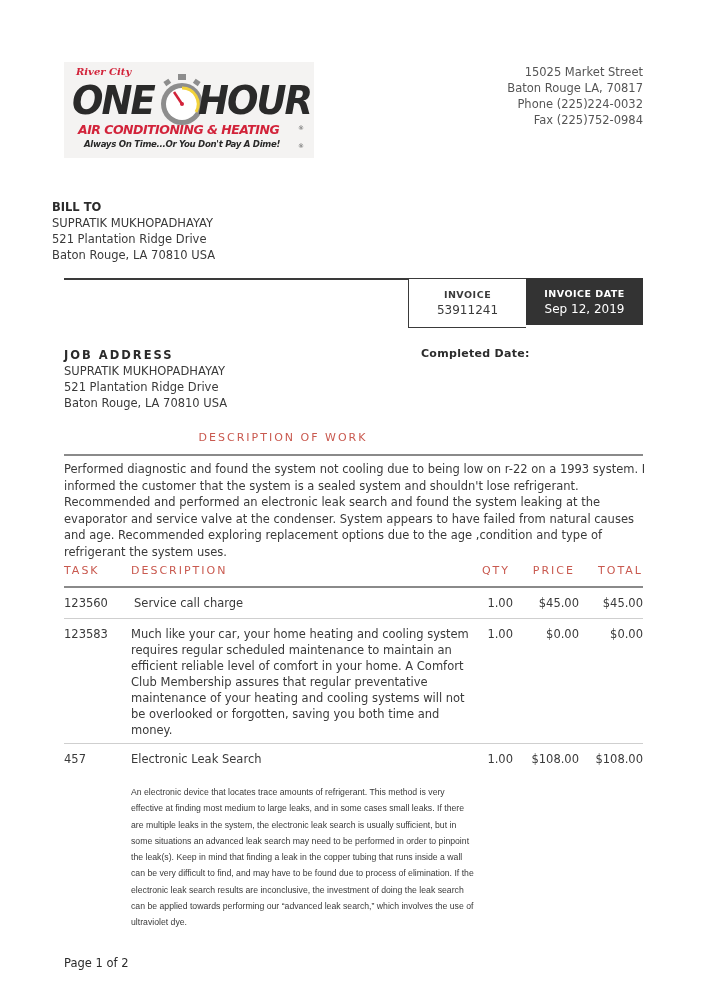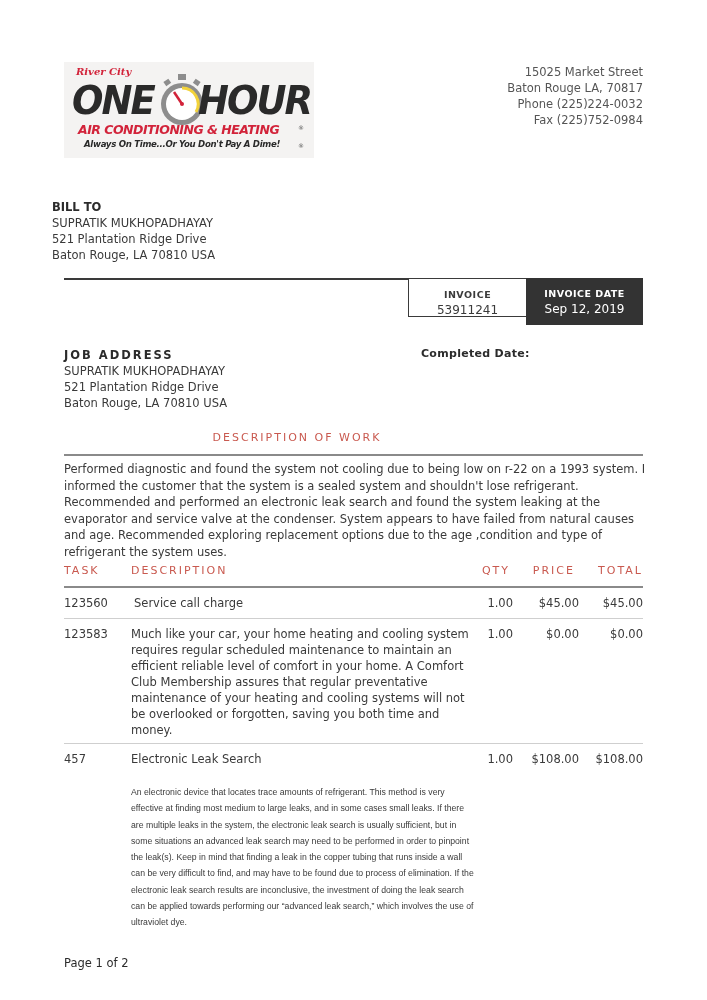--- a/index.html
+++ b/index.html
@@ -22,33 +22,33 @@
 
   
   .company { position: absolute; right: 64px; top: 64px; text-align: right; font-size: 11.5px; line-height: 16px; color: #555555; }
 
   
   .billto { position: absolute; left: 52px; top: 199px; font-size: 11.5px; line-height: 16px; color: #3a3a3a; }
   .billto .h { font-weight: bold; color: #2b2b2b; }
 
   
   .hr-top { position: absolute; left: 64px; top: 278px; width: 344px; height: 2px; background: #3a3a3a; }
-  .inv-box { position: absolute; left: 408px; top: 278px; width: 118px; height: 39px; border: 1.5px solid #3a3a3a; border-right: none; text-align: center; }
+  .inv-box { position: absolute; left: 408px; top: 278px; width: 118px; height: 50px; border: 1.5px solid #3a3a3a; border-right: none; text-align: center; }
   .inv-date { position: absolute; left: 526px; top: 278px; width: 117px; height: 47px; background: #333333; color: #ffffff; text-align: center; }
   .box-label { font-size: 9.5px; font-weight: bold; letter-spacing: 0.5px; margin-top: 10px; }
   .inv-box .box-label { color: #3a3a3a; }
   .box-value { font-size: 12px; margin-top: 3px; }
 
   
   .job { position: absolute; left: 64px; top: 347px; font-size: 11.5px; line-height: 16px; }
   .job .h { font-weight: bold; letter-spacing: 2px; color: #2b2b2b; }
   .completed { position: absolute; left: 421px; top: 347px; font-size: 11px; font-weight: bold; color: #2b2b2b; letter-spacing: 0.3px; }
 
   
-  .dow-title { position: absolute; left: 14px; width: 566px; top: 431px; text-align: center; font-size: 11px; letter-spacing: 2px; color: #c9594f; }
+  .dow-title { position: absolute; left: 0; width: 566px; top: 431px; text-align: center; font-size: 11px; letter-spacing: 2px; color: #c9594f; }
   .hr-dow { position: absolute; left: 64px; top: 454px; width: 579px; height: 1.5px; background: #8a8a8a; }
   .dow-text { position: absolute; left: 64px; top: 461px; width: 584px; font-size: 11.5px; line-height: 16.5px; color: #3a3a3a; }
 
   
   .th { position: absolute; top: 564px; font-size: 11px; letter-spacing: 2px; color: #c9594f; }
   .th-task { left: 64px; }
   .th-desc { left: 131px; }
   .th-qty { right: 197px; }
   .th-price { right: 132px; }
   .th-total { right: 64px; }

